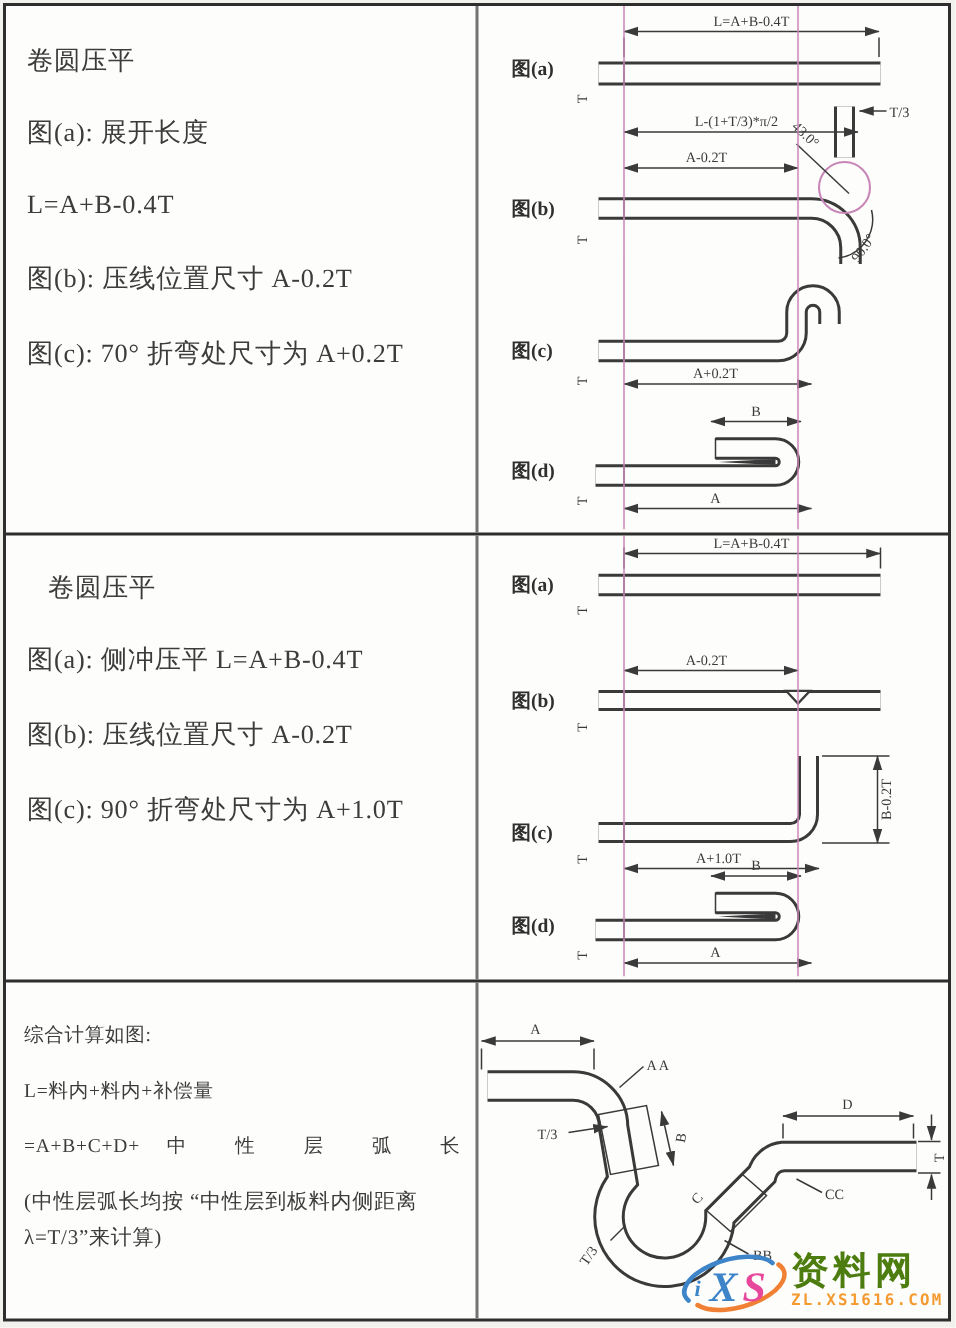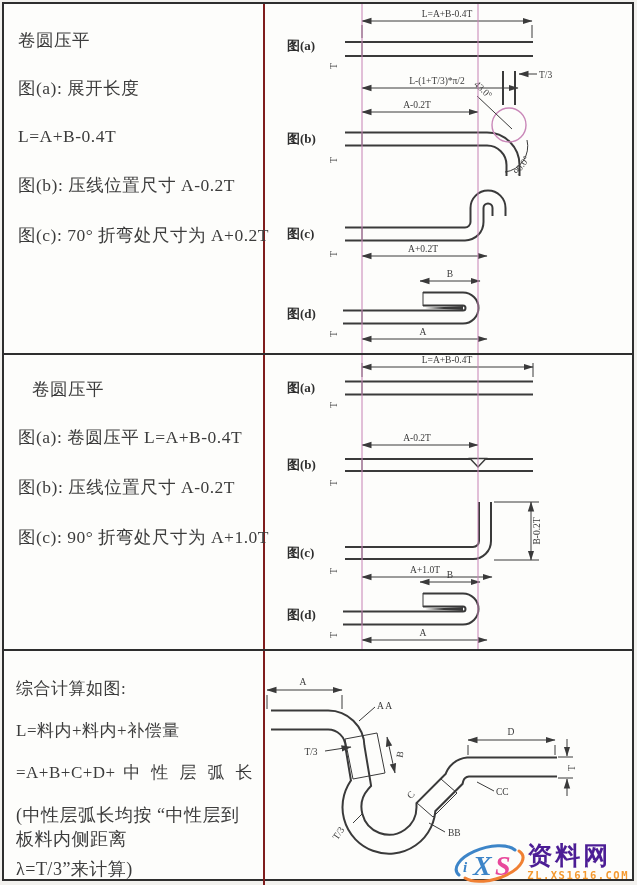--- a/index.html
+++ b/index.html
@@ -1,47 +1,47 @@
 <!DOCTYPE html>
 <html><head>
 <meta charset="utf-8">
 <style>
   html,body{margin:0;padding:0}
   body{width:637px;height:885px;background:#f2f1ee;font-family:"Liberation Serif",serif;color:#3c3c3c;position:relative;overflow:hidden}
   .table{position:absolute;left:2px;top:2px;width:632px;height:879px;border:2px solid #2e2e2e;background:#fdfdfb;box-sizing:border-box;display:flex;flex-direction:column}
   .row{display:flex;border-bottom:2px solid #2e2e2e}
   .row:last-child{border-bottom:none;flex:1}
   .r1{height:351px}.r2{height:296px}
-  .cell-l{width:261px;border-right:2px solid #7f1d1d;box-sizing:border-box}
+  .cell-l{width:315px;border-right:2px solid #737373;box-sizing:border-box}
   .cell-r{flex:1;position:relative;overflow:hidden}
   .cl{padding:24px 10px 0 14px}
   .cl p{margin:0 0 26px;font-size:17.5px;letter-spacing:.5px;white-space:nowrap}
   .cl .ttl{margin-bottom:24px}
   .r2 .cl{padding-top:22px}
   .r2 .ttl{text-indent:14px}
   .r3 .cl{padding:26px 8px 0 12px}
-  .r3 .cl p{margin-bottom:19px;font-size:17px;white-space:normal}
-  .r3 .cl p.sm{font-size:18px;margin-bottom:6px}
+  .r3 .cl p{margin-bottom:19px;font-size:13px;white-space:normal}
+  .r3 .cl p.sm{font-size:14px;margin-bottom:6px}
   .jst{text-align:justify;text-align-last:justify;padding-right:2px}
   .neg{margin-left:-10px}
   .neg2{margin-left:-6px}
   svg{display:block}
   .sO{fill:none;stroke:#3a3a3a}
   .sI{fill:none;stroke:#fdfdfb}
   .thin{stroke:#3a3a3a;stroke-width:1;fill:none}
   .diml{stroke:#3a3a3a;stroke-width:1;fill:none}
   .pink{stroke:#c987b8;stroke-width:1.4}
   text.d{font:9.5px "Liberation Serif",serif;fill:#3a3a3a;text-anchor:middle}
   text.ds{font:9.5px "Liberation Serif",serif;fill:#3a3a3a;text-anchor:start}
   text.fig{font:600 13px "Liberation Serif",serif;fill:#2f2f2f}
   
   .wm{position:absolute;right:3px;bottom:2px;display:flex;align-items:center}
   .wm-logo{margin-right:-8px;position:relative;z-index:2}
   .wm-right{display:flex;flex-direction:column;line-height:1}
-  .wm-name{font-size:25px;font-weight:bold;color:#4c1d95;letter-spacing:3px;font-family:"Liberation Sans",sans-serif}
+  .wm-name{font-size:25px;font-weight:bold;color:#4d7c0f;letter-spacing:3px;font-family:"Liberation Sans",sans-serif}
   .wm-url{font-size:10.5px;font-weight:bold;color:#f59a30;letter-spacing:1.5px;margin-top:2px;font-family:"DejaVu Sans Mono",monospace}
 </style>
 </head>
 <body>
 
 <div class="table">
 
   <div class="row r1">
     <div class="cell-l">
       <div class="cl">
@@ -120,21 +120,21 @@
         <line class="pink" x1="97" y1="0" x2="97" y2="349" opacity=".75"></line>
         <line class="pink" x1="213" y1="0" x2="213" y2="349" opacity=".75"></line>
       </svg>
     </div>
   </div>
 
   <div class="row r2">
     <div class="cell-l">
       <div class="cl">
         <p class="ttl">卷圆压平</p>
-        <p>图(a):  卷圆压平 L=A+B-0.4T</p>
+        <p>图(a):  侧冲压平 L=A+B-0.4T</p>
         <p>图(b):  压线位置尺寸  A-0.2T</p>
         <p>图(c): 90° 折弯处尺寸为 A+1.0T</p>
       </div>
     </div>
     <div class="cell-r">
       <svg width="313" height="294" viewBox="0 0 313 294">
         <defs>
           <marker id="aB" viewBox="0 0 10 10" refX="9.5" refY="5" markerWidth="10" markerHeight="10" orient="auto-start-reverse" markerUnits="userSpaceOnUse">
               <path d="M0,1.8 L10,5 L0,8.2 Z" fill="#3a3a3a"></path>
             </marker>

